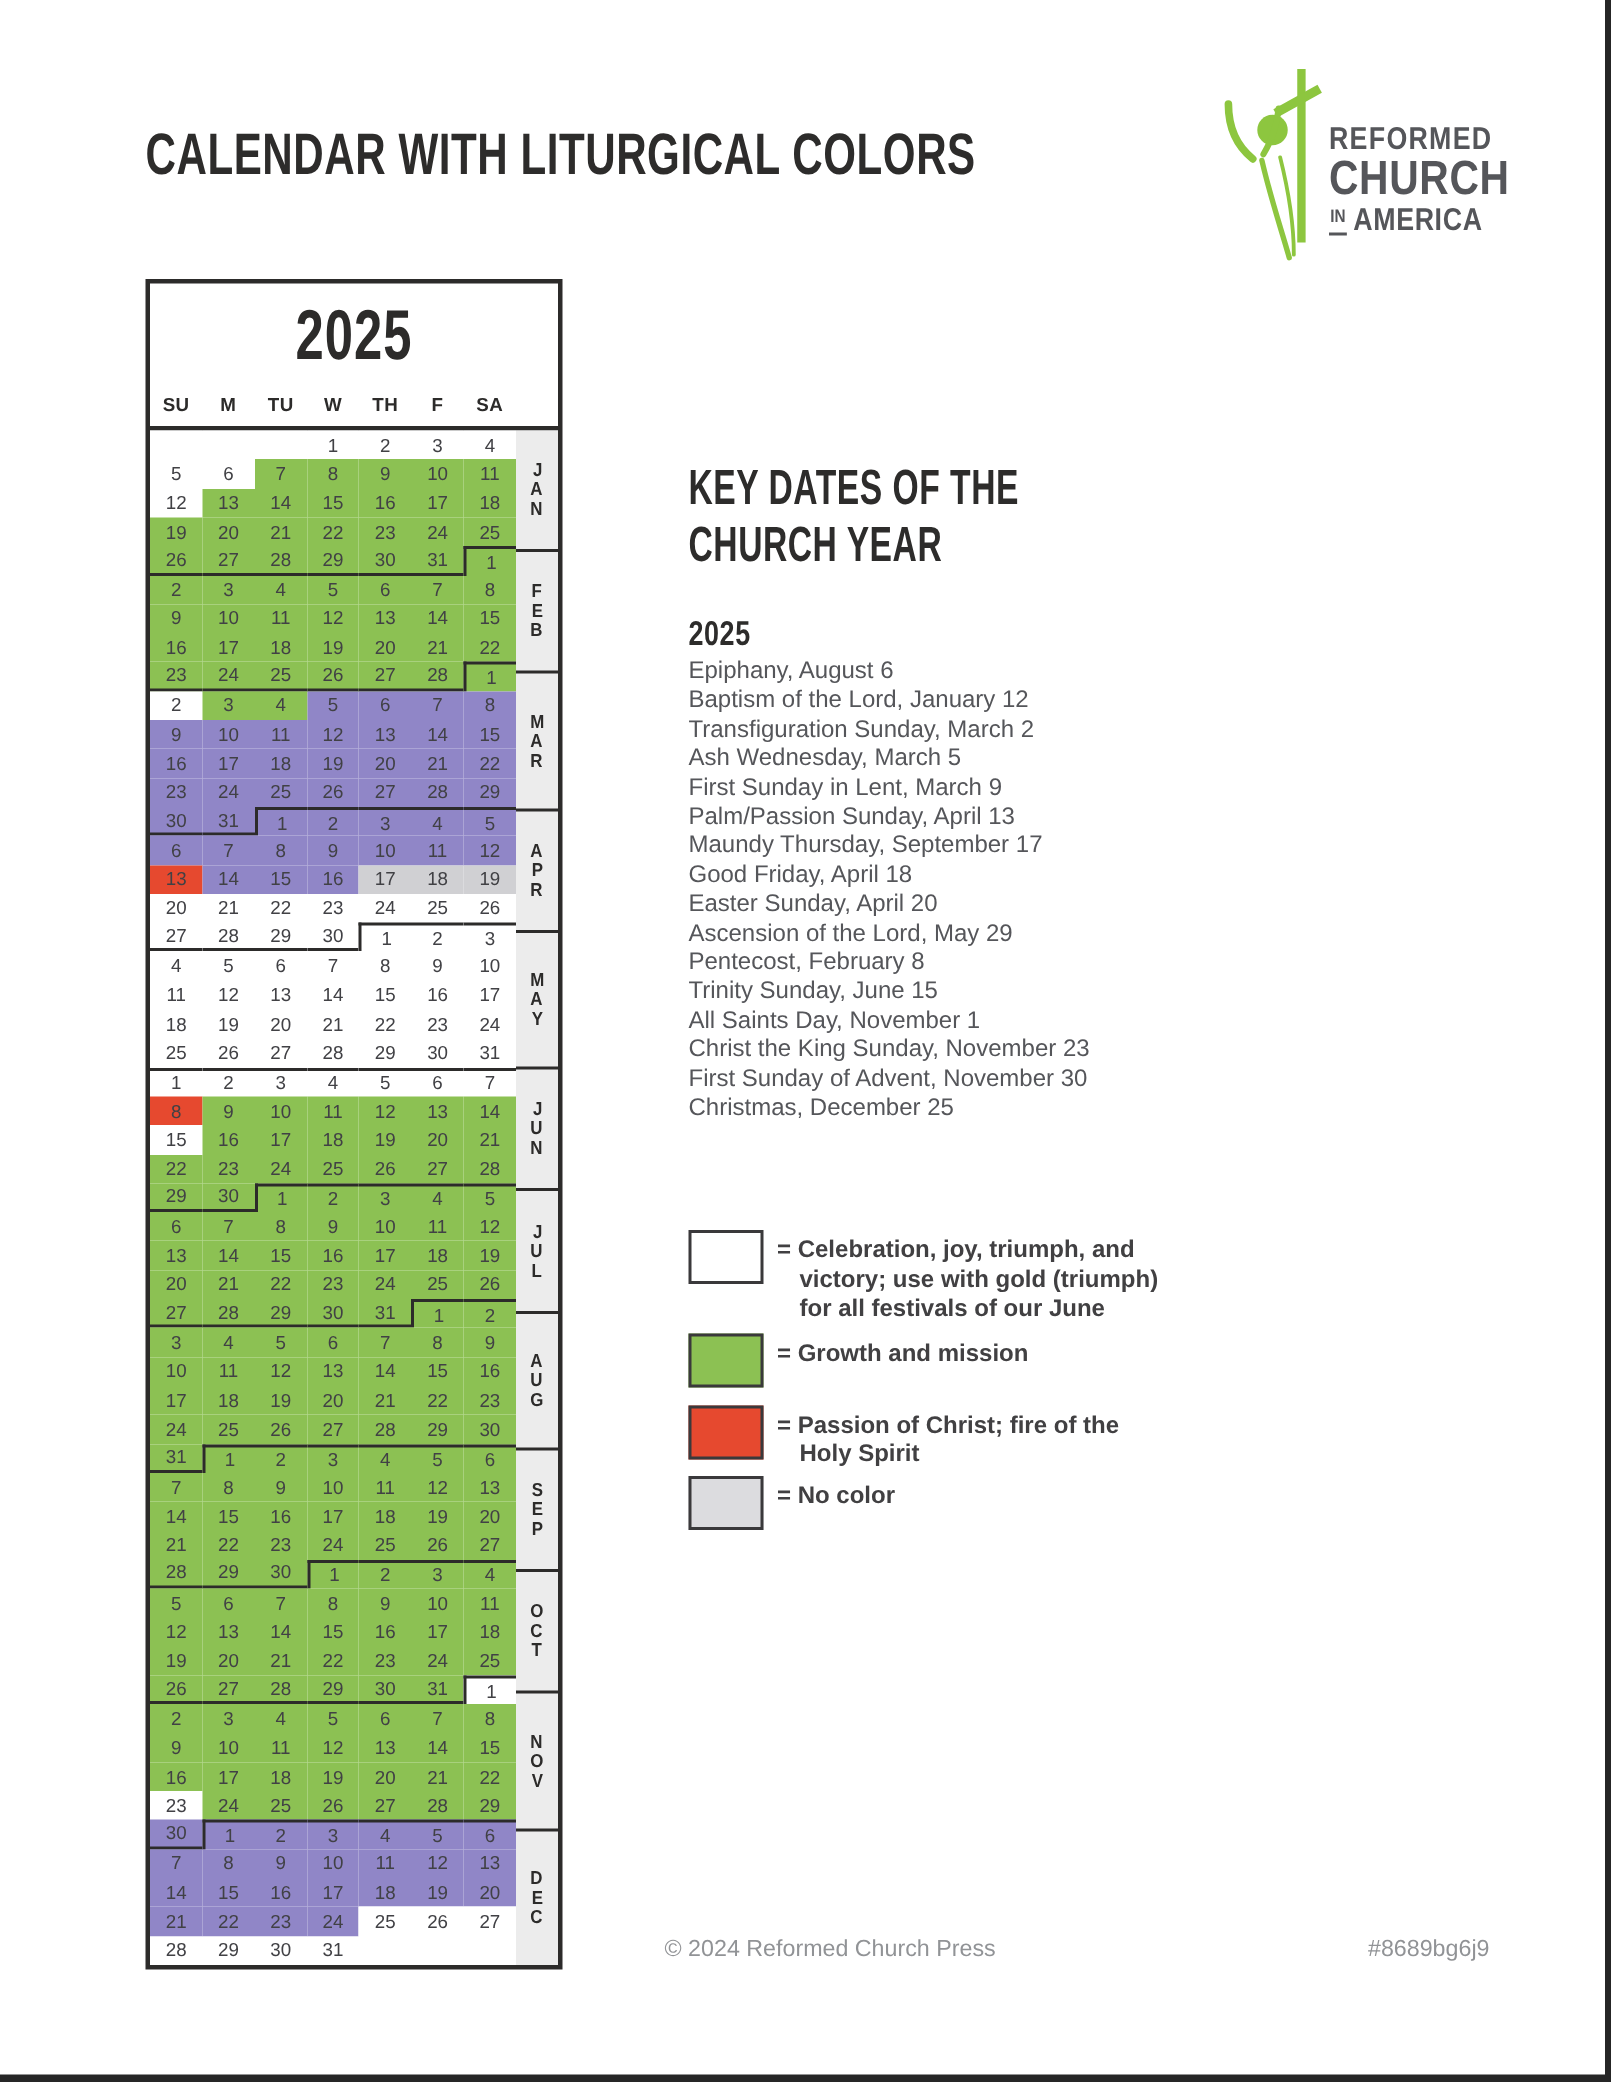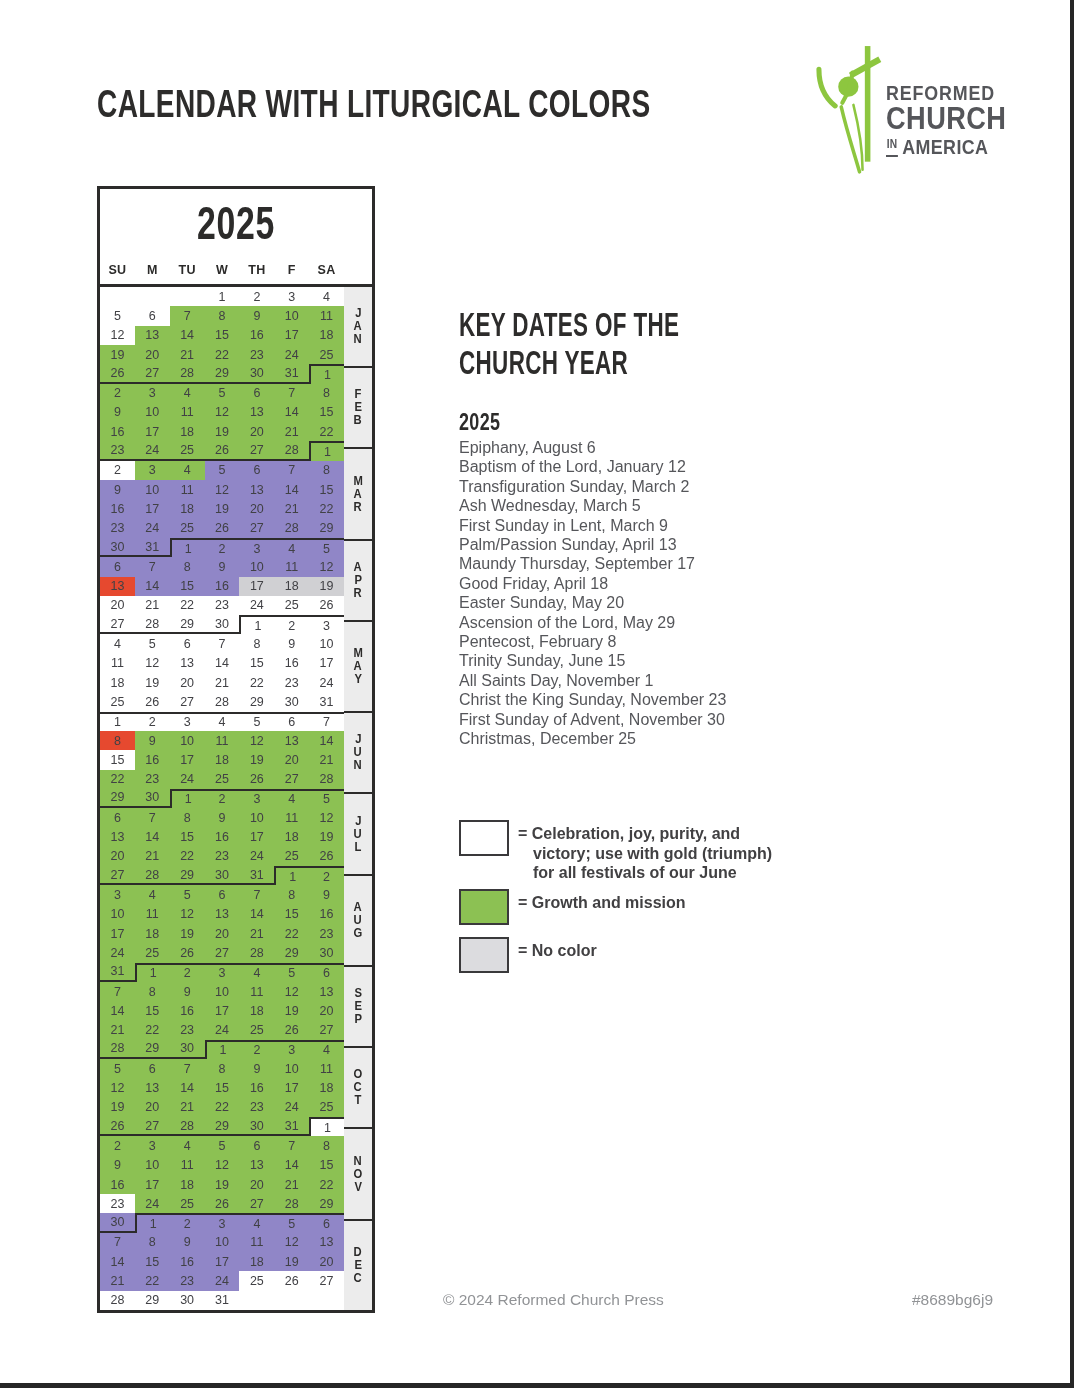--- a/index.html
+++ b/index.html
@@ -561,46 +561,53 @@
   <div class="kd-year">2025</div>
   <div class="kd-list" id="kdList">
       <div>Epiphany, August 6</div>
       <div>Baptism of the Lord, January 12</div>
       <div>Transfiguration Sunday, March 2</div>
       <div>Ash Wednesday, March 5</div>
       <div>First Sunday in Lent, March 9</div>
       <div>Palm/Passion Sunday, April 13</div>
       <div>Maundy Thursday, September 17</div>
       <div>Good Friday, April 18</div>
-      <div>Easter Sunday, May 20</div>
+      <div>Easter Sunday, April 20</div>
       <div>Ascension of the Lord, May 29</div>
       <div>Pentecost, February 8</div>
       <div>Trinity Sunday, June 15</div>
       <div>All Saints Day, November 1</div>
       <div>Christ the King Sunday, November 23</div>
       <div>First Sunday of Advent, November 30</div>
       <div>Christmas, December 25</div>
     </div>
 
   <div class="legend" id="legend">
       <div class="legend-row">
         <div class="legend-swatch" style="background: rgb(255, 255, 255);"></div>
         <div class="legend-text">
-          <div>= Celebration, joy, purity, and</div>
+          <div>= Celebration, joy, triumph, and</div>
           <div class="cont">victory; use with gold (triumph)</div>
           <div class="cont">for all festivals of our June</div>
         </div>
       </div>
       <div class="legend-row">
         <div class="legend-swatch" style="background: rgb(140, 193, 83);"></div>
         <div class="legend-text">
           <div>= Growth and mission</div>
         </div>
       </div>
       <div class="legend-row">
+        <div class="legend-swatch" style="background: rgb(230, 73, 47);"></div>
+        <div class="legend-text">
+          <div>= Passion of Christ; fire of the</div>
+          <div class="cont">Holy Spirit</div>
+        </div>
+      </div>
+      <div class="legend-row">
         <div class="legend-swatch" style="background: rgb(220, 220, 223);"></div>
         <div class="legend-text">
           <div>= No color</div>
         </div>
       </div>
     </div>
 
   <div class="footer-copyright">© 2024 Reformed Church Press</div>
   <div class="footer-code">#8689bg6j9</div>
 

